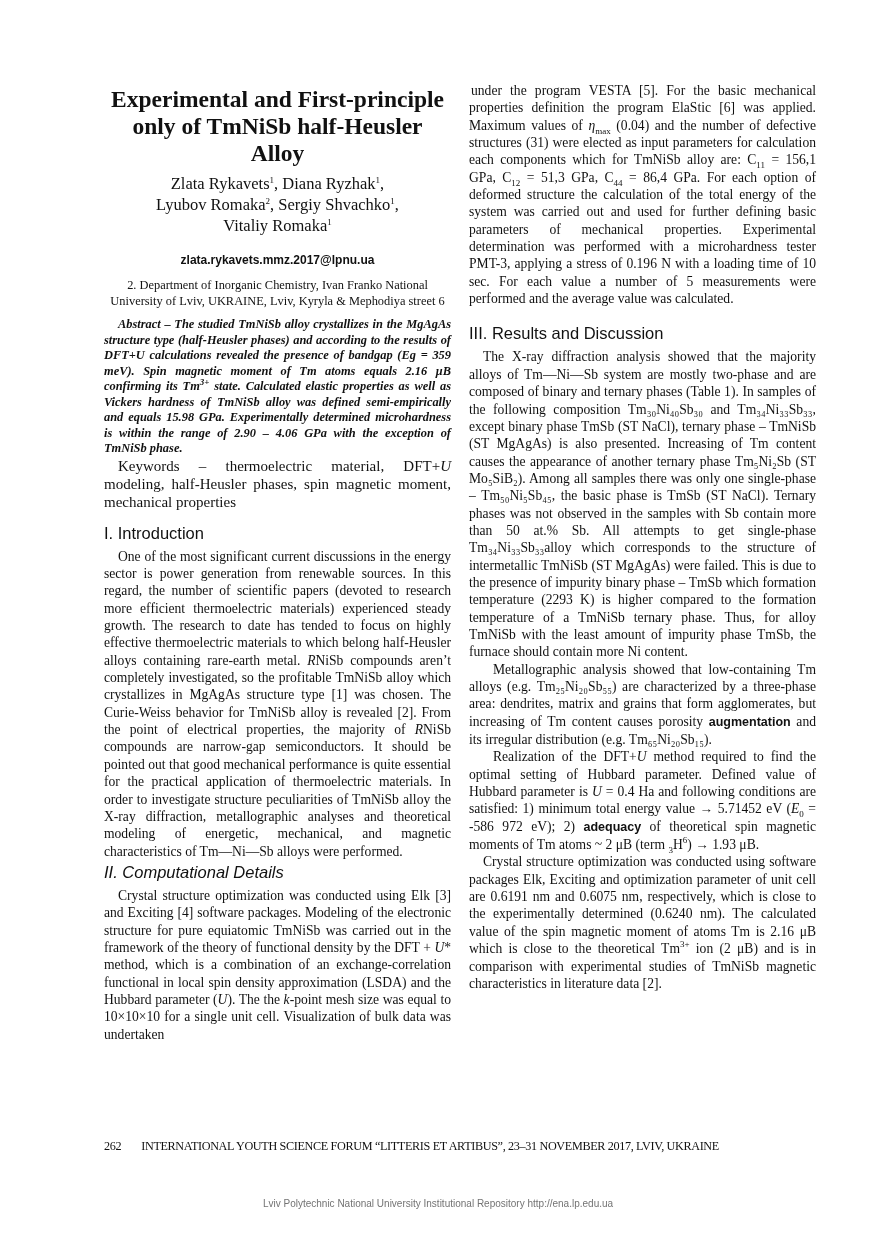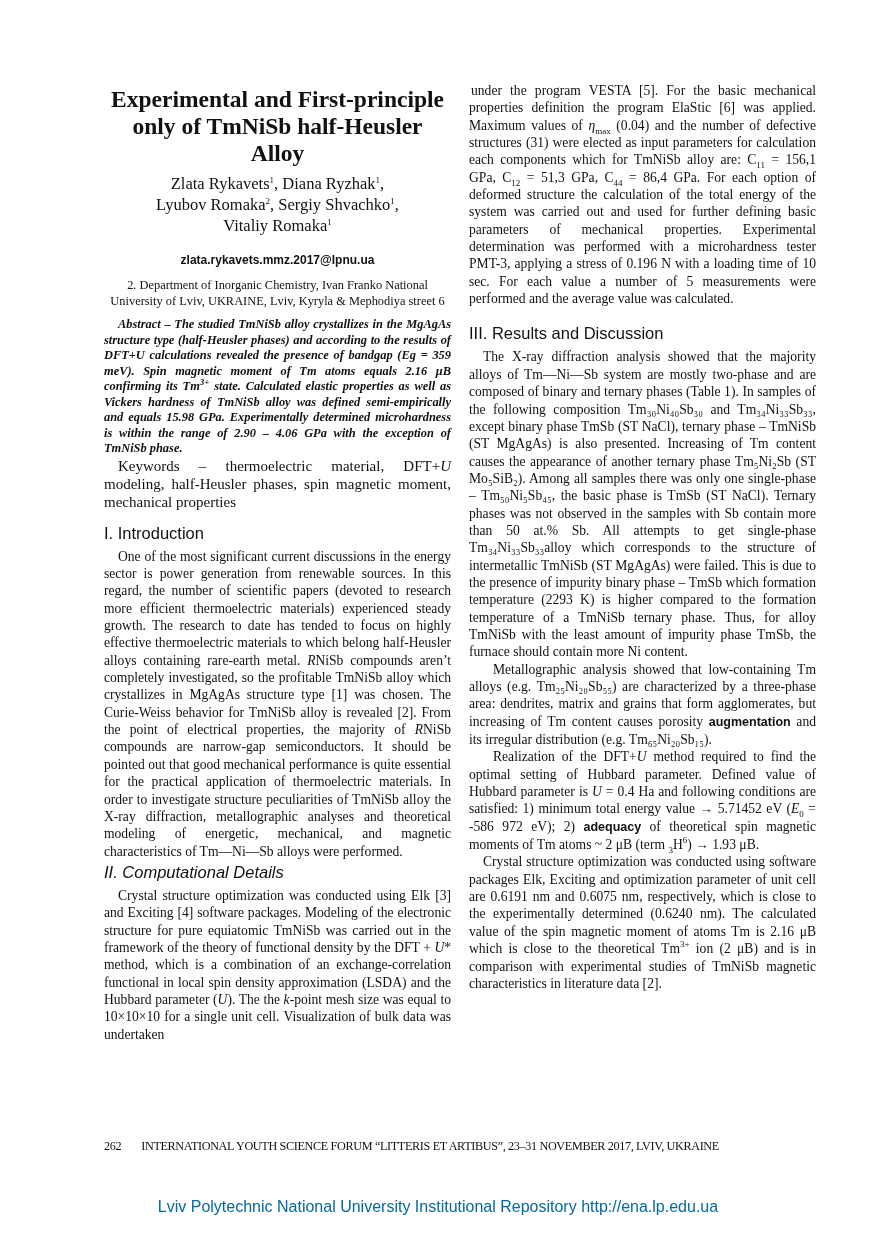--- a/index.html
+++ b/index.html
@@ -16,21 +16,21 @@
   .keywords { font-size:15px; line-height:18px; text-align:justify; text-indent:14px; margin:0 0 8px 0; }
   h2 { font-family:"Liberation Sans", "DejaVu Sans", sans-serif; font-weight:normal; font-size:16.5px; text-align:left; margin:12px 0 5px 0; line-height:20px; }
   p { margin:0; text-align:justify; text-indent:14px; }
   p.noind { text-indent:2px; }
   p.ind2 { text-indent:24px; }
   sub, sup { font-size:9px; line-height:0; }
   .b { font-family:"Liberation Sans", "DejaVu Sans", sans-serif; font-weight:bold; font-size:12.5px; }
   .footer { position:absolute; top:1139px; left:104px; font-size:12.2px; white-space:nowrap; letter-spacing:-0.35px; }
   .footer .pg { margin-right:20px; }
   .repo { position:absolute; top:1198px; left:0; width:876px; text-align:center;
-          font-family:"Liberation Sans", "DejaVu Sans", sans-serif; color:#0369a1; font-size:16px; }
+          font-family:"Liberation Sans", "DejaVu Sans", sans-serif; color:#737373; font-size:10px; }
 </style>
 </head>
 <body>
 
 <div class="col left">
   <div class="title">Experimental and First-principle only of TmNiSb half-Heusler Alloy</div>
   <div class="authors">
     <span>Zlata Rykavets</span><sup>1</sup>,
     <span>Diana Ryzhak</span><sup>1</sup>,<br>
     <span>Lyubov Romaka</span><sup>2</sup>,

